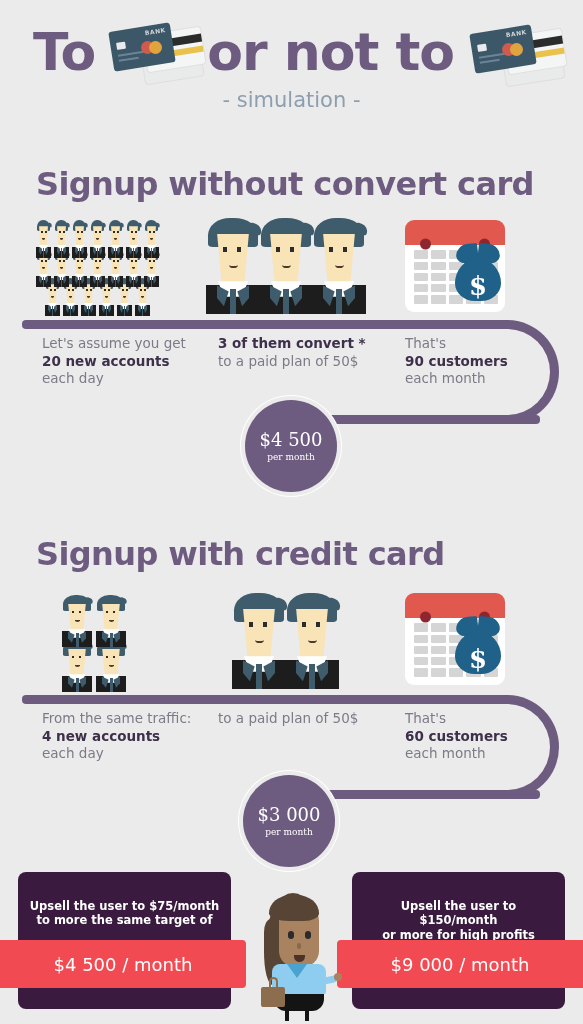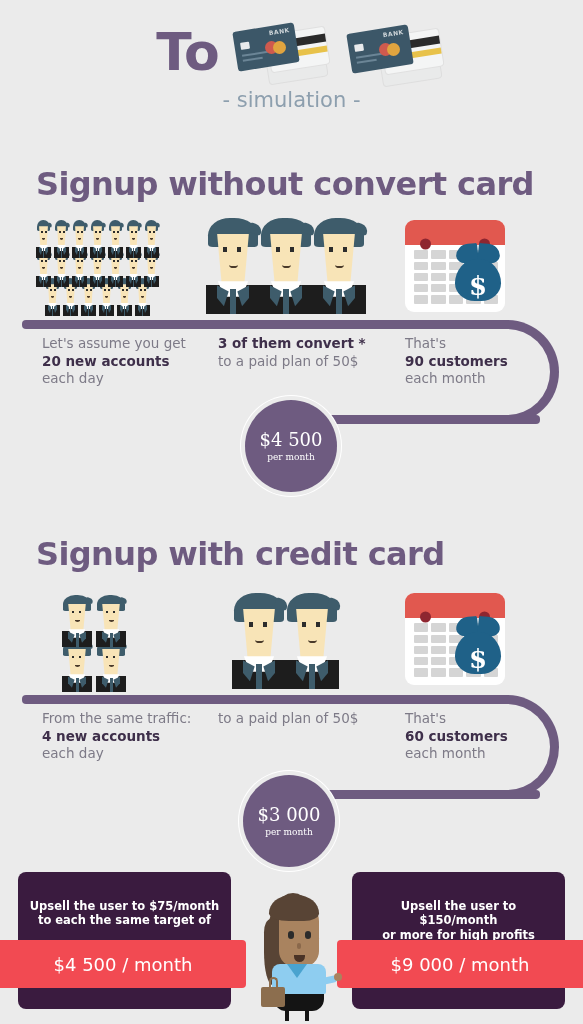--- a/index.html
+++ b/index.html
@@ -266,20 +266,21 @@
         <span class="chip"></span>
           <span class="l1"></span>
           <span class="l2"></span>
       </span>
       <span class="mc">
           <i class="mc-r"></i>
           <i class="mc-o"></i>
         </span>
     </span>
 
+    <span class="title-word">or not to</span>
 
     <span class="card-art small" style="margin-left:12px;">
       <span class="cc cc-white-back"></span>
       <span class="cc cc-white">
           <span class="stripe-k"></span>
           <span class="stripe-y"></span>
         </span>
       <span class="cc cc-blue">
         <span class="bank">BANK</span>
         <span class="chip"></span>
@@ -794,21 +795,21 @@
 
     <div class="bubble" style="left:243px; top:240px;">
       <span class="amt">$3 000</span>
       <span class="per">per month</span>
     </div>
   </div>
 
   <div class="upsell-box" style="left:18px; top:872px; width:213px; height:137px;">
     <div class="upsell-text">
       <span>Upsell the user to $75/month</span><br>
-      <span>to each the same target of</span>
+      <span>to more the same target of</span>
     </div>
   </div>
   <div class="price-band left" style="left:0px; top:940px; width:246px;">
     <span>$4 500 / month</span>
   </div>
 
   <div class="upsell-box" style="left:352px; top:872px; width:213px; height:137px;">
     <div class="upsell-text">
       <span>Upsell the user to $150/month</span><br>
       <span>or more for high profits</span>

